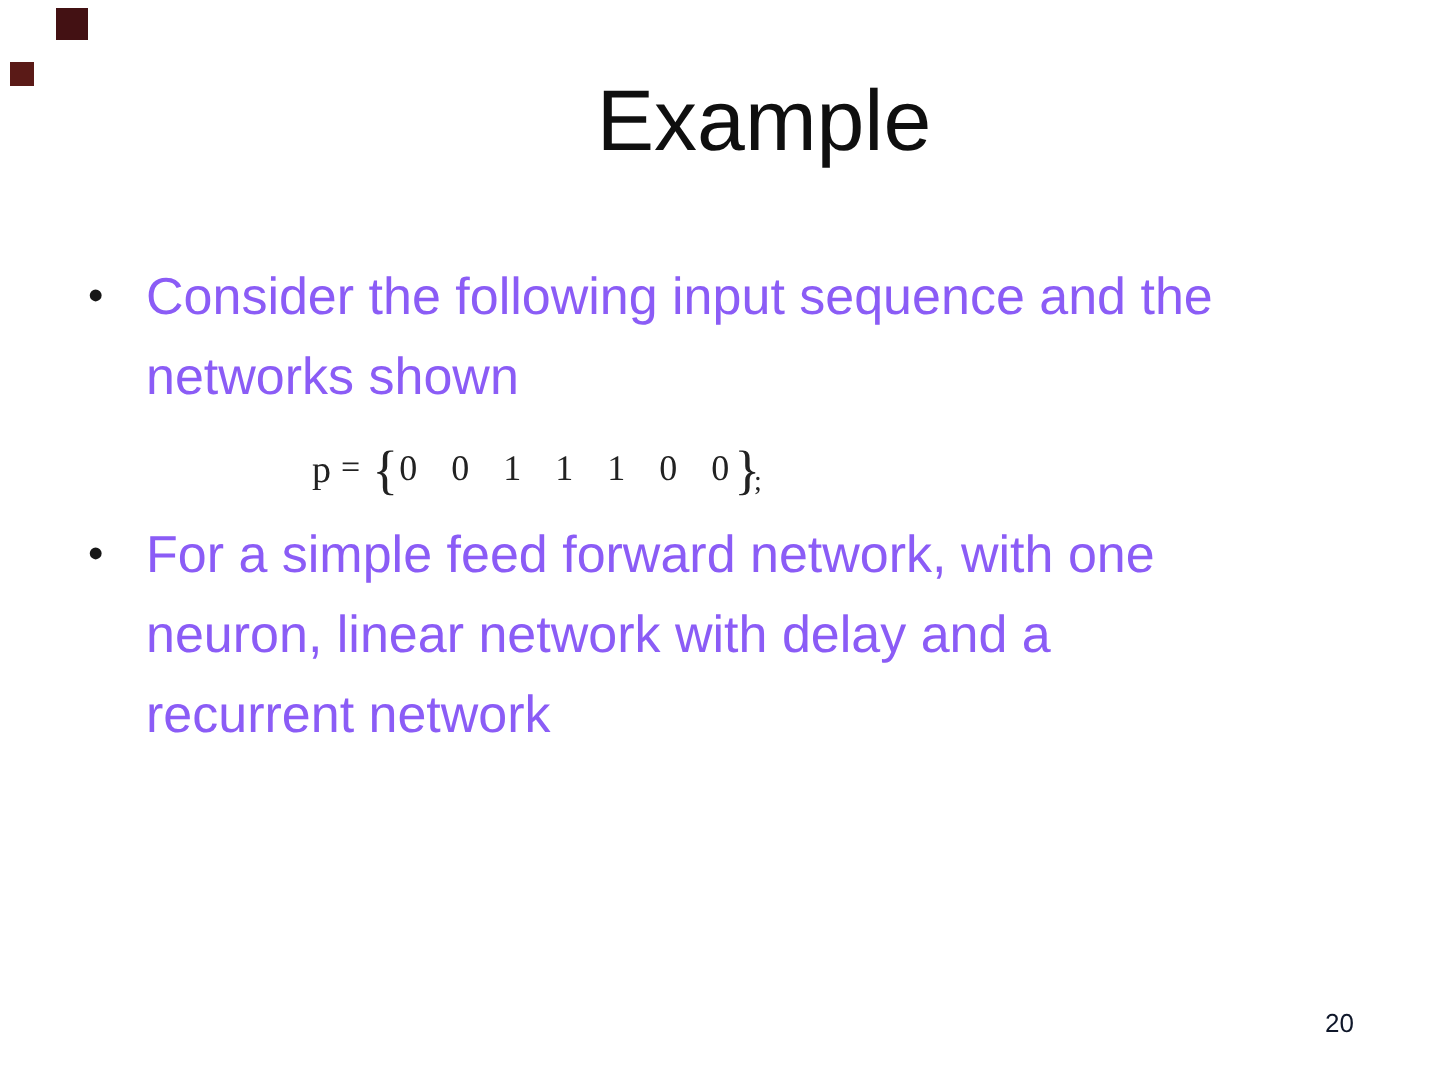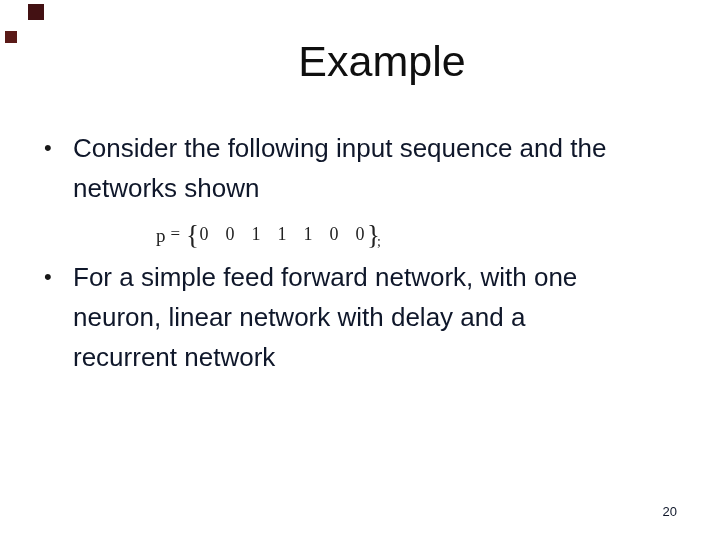--- a/index.html
+++ b/index.html
@@ -64,21 +64,21 @@
     width: 29px;
     flex: 0 0 29px;
     font-size: 22px;
     line-height: 40px;
     color: #171717;
   }
   .bullet .btext {
     font-size: 26px;
     line-height: 40px;
     white-space: pre-line;
-    color: #0f172a;
+    color: #8b5cf6;
     max-width: 610px;
   }
 
   
   .formula {
     position: absolute;
     left: 156px;
     top: 216px;
     height: 36px;
     display: flex;

